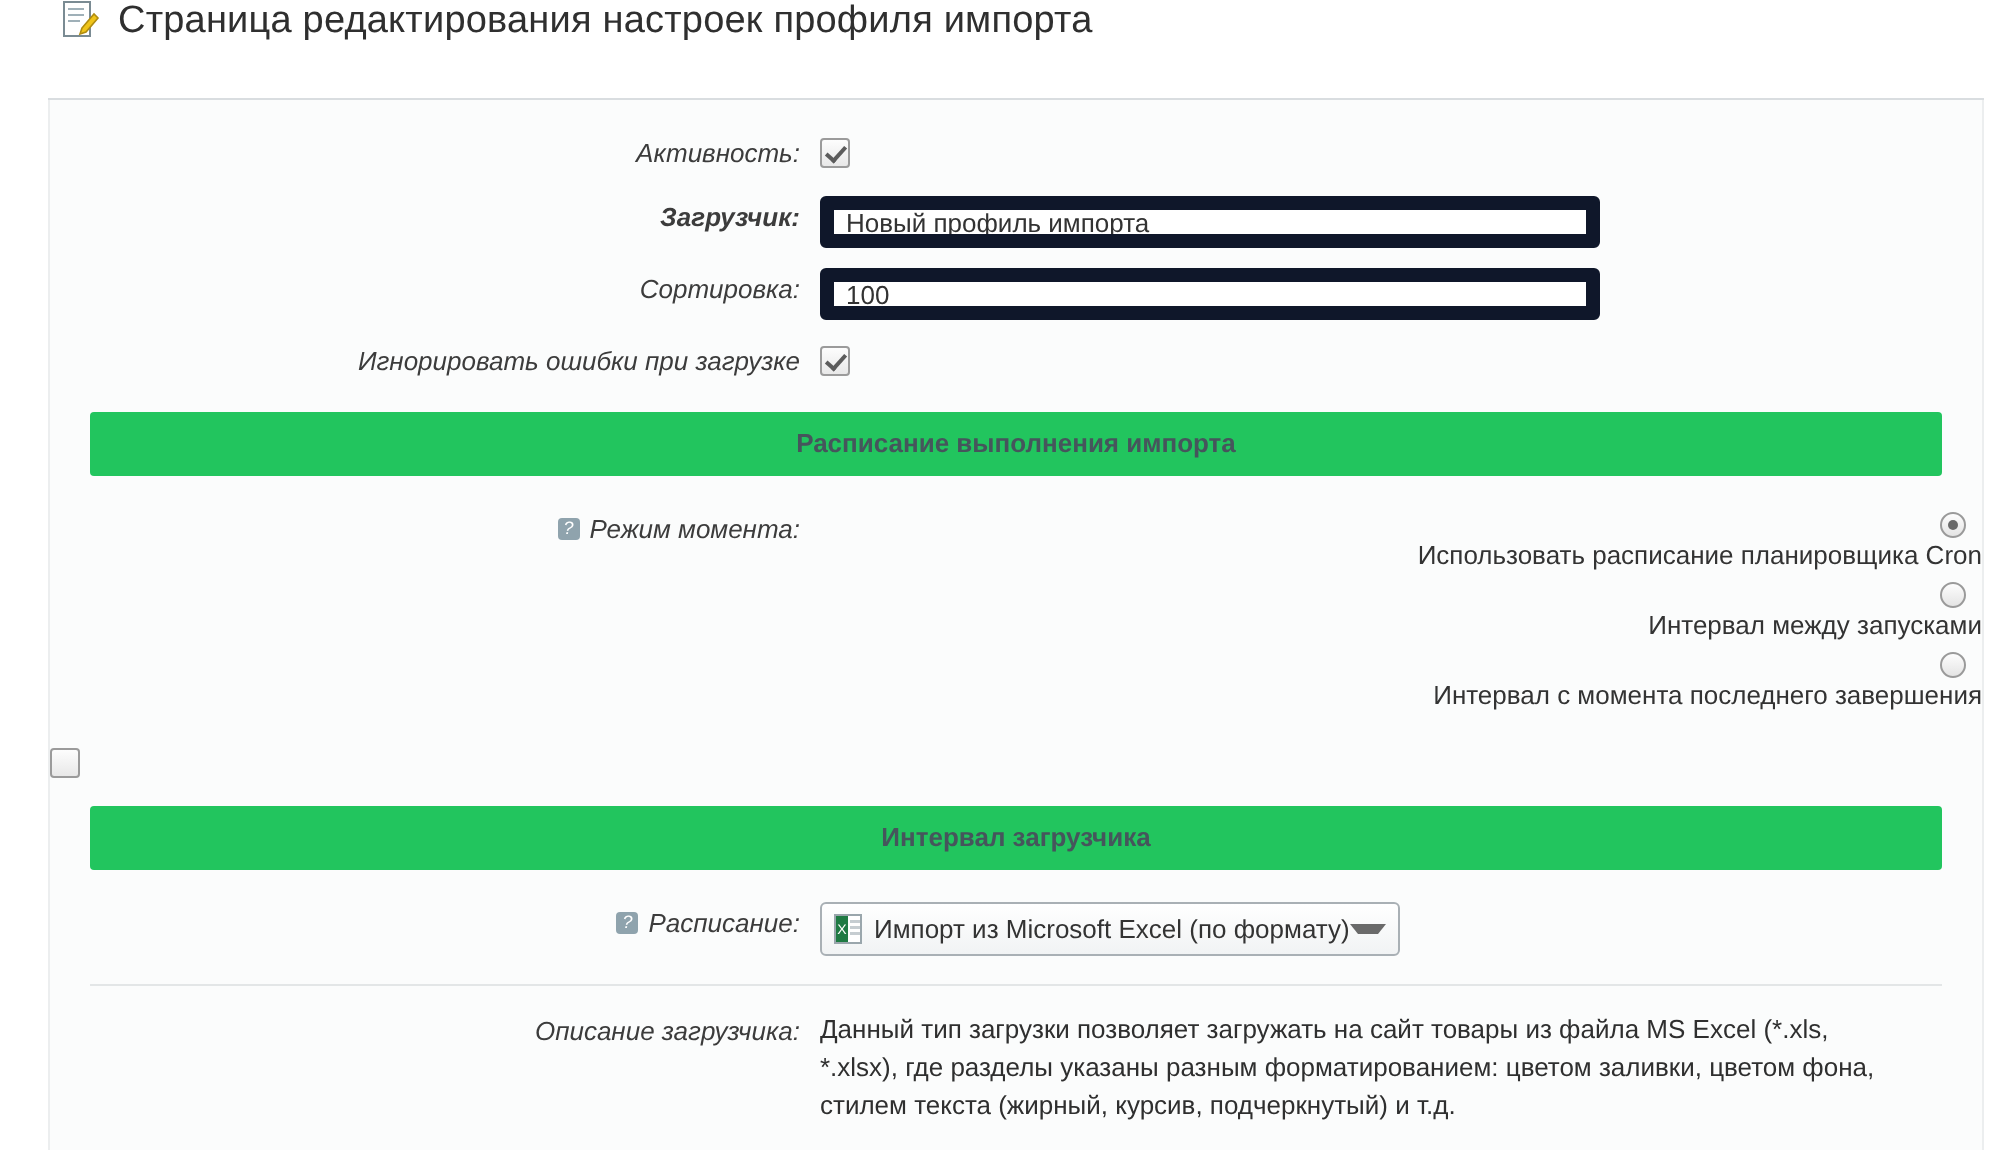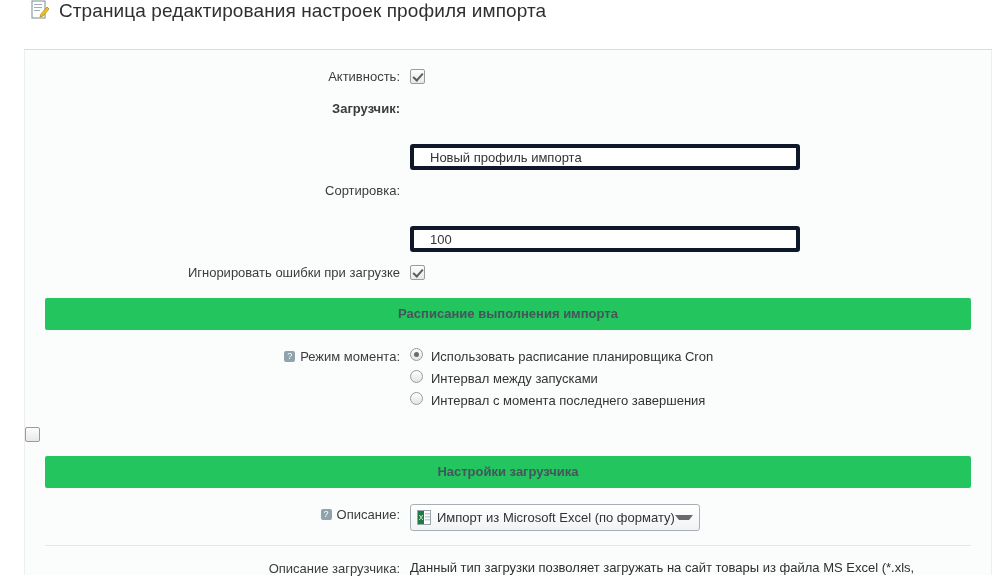--- a/index.html
+++ b/index.html
@@ -62,20 +62,21 @@
   }
   .lbl {
     width: 385px;
     text-align: right;
     padding-right: 10px;
     box-sizing: border-box;
     font-size: 13px;
     color: #3c3c3c;
     line-height: 22px;
     flex: 0 0 auto;
+    font-style: italic;
   }
   .lbl.bold { font-weight: bold; }
   .fld { flex: 1 1 auto; }
   
   .cb {
     width: 15px;
     height: 15px;
     border: 1px solid #9b9b9b;
     background: linear-gradient(#fdfdfd, #e8e8e8);
     border-radius: 2px;
@@ -94,29 +95,28 @@
     height: 8px;
     border: solid #5c5c5c;
     border-width: 0 2px 2px 0;
     transform: rotate(42deg);
   }
   
   input.text {
     width: 390px;
     height: 26px;
     box-sizing: border-box;
-    border: 4px solid #0f172a;
+    border: 7px solid #0f172a;
     border-radius: 3px;
-    padding: 2px 16px;
+    padding: 2px 6px;
     font-family: "Liberation Sans", sans-serif;
     font-size: 13px;
     color: #333;
     background: #ffffff;
     outline: none;
-    margin-top: 46px;
   }
   textarea.area {
     width: 380px;
     height: 46px;
     box-sizing: border-box;
     border: 1px solid #a9b0b5;
     border-radius: 3px;
     padding: 3px 6px;
     font-family: "Liberation Sans", sans-serif;
     font-size: 13px;
@@ -135,23 +135,24 @@
     background: #22c55e;
     color: #46555c;
     font-weight: bold;
     font-size: 13px;
     border-radius: 2px;
   }
   
   .radio-list { padding-top: 2px; }
   .radio-item {
     display: flex;
-    align-items: flex-start;
+    align-items: flex-end;
     margin-bottom: 4px;
     line-height: 18px;
+    flex-direction: column;
   }
   .rb {
     width: 13px;
     height: 13px;
     border-radius: 50%;
     border: 1px solid #9a9a9a;
     background: linear-gradient(#fdfdfd, #e4e4e4);
     margin-right: 8px;
     box-sizing: border-box;
     position: relative;
@@ -296,25 +297,25 @@
         </div>
       </div>
     </div>
 
     <div class="row">
       <div class="fld">
         <span class="cb"></span>
       </div>
     </div>
 
-    <div class="section-bar">Настройки загрузчика</div>
+    <div class="section-bar">Интервал загрузчика</div>
 
     <div class="row">
       <div class="lbl">
-        <span class="help-icon">?</span><span>Описание:</span>
+        <span class="help-icon">?</span><span>Расписание:</span>
       </div>
       <div class="fld">
         <div class="select">
           <span class="xls-icon">
             <svg width="14" height="15" viewBox="0 0 14 15">
               <rect x="0.5" y="0.5" width="13" height="14" fill="#ffffff" stroke="#9aa6ac"></rect>
               <rect x="1" y="1" width="6" height="13" fill="#1f7a43"></rect>
               <text x="4" y="10" font-size="7" fill="#ffffff" text-anchor="middle" font-family="Liberation Sans, sans-serif">X</text>
               <rect x="8" y="3" width="5" height="1.5" fill="#c6cdd1"></rect>
               <rect x="8" y="6" width="5" height="1.5" fill="#c6cdd1"></rect>

